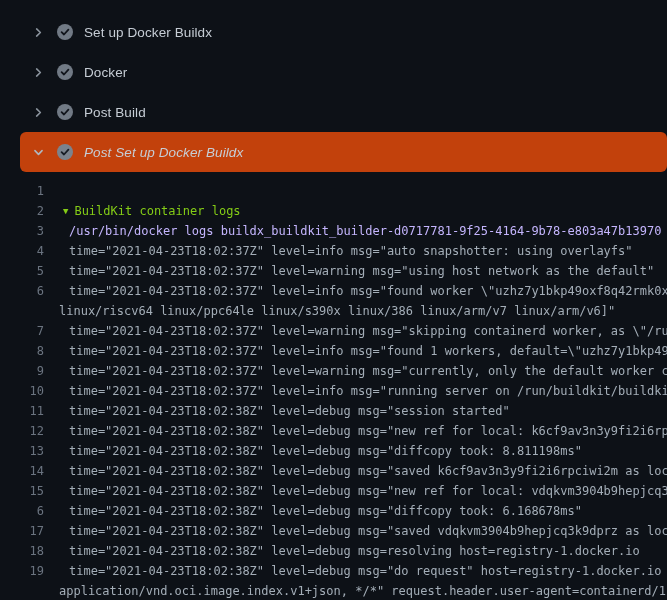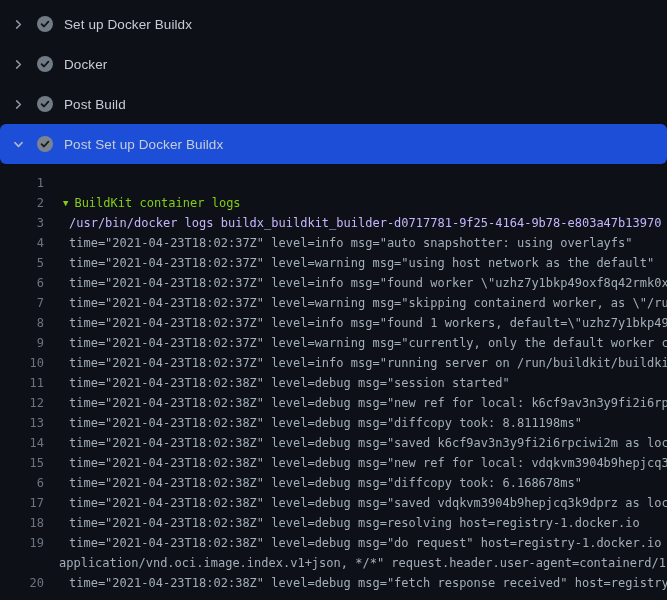--- a/index.html
+++ b/index.html
@@ -5,30 +5,31 @@
   * { margin:0; padding:0; box-sizing:border-box; }
   html,body { background:#0d1117; }
   .viewport {
     position:relative;
     width:667px; height:600px;
     overflow:hidden;
     background:#0d1117;
     font-family:"Liberation Sans", sans-serif;
   }
   
-  .steps { padding-top:4px; }
+  .steps { padding-top:12px;margin-left:20px; }
   .step-row {
     display:flex; align-items:center;
     height:40px;
     padding-left:11px;
     cursor:pointer;
   }
   .step-row.expanded {
-    background:#1d4ed8;
+    background:#c2410c;
     border-radius:6px;
+    font-style:italic;
   }
   .chev {
     width:15px; height:15px; flex:0 0 15px;
     display:flex; align-items:center; justify-content:center;
   }
   .chev svg { display:block; }
   .check {
     width:16px; height:16px; flex:0 0 16px;
     margin-left:11px;
     display:flex; align-items:center; justify-content:center;
@@ -135,20 +136,21 @@
 
   </div>
 
   <div class="log" id="log">
       <div class="log-row plain"><span class="log-num">1</span></div>
       <div class="log-row group"><span class="log-num">2</span><span class="log-text"><span class="caret">▼</span><span>BuildKit container logs</span></span></div>
       <div class="log-row cmd"><span class="log-num">3</span><span class="log-text">/usr/bin/docker logs buildx_buildkit_builder-d0717781-9f25-4164-9b78-e803a47b13970</span></div>
       <div class="log-row out"><span class="log-num">4</span><span class="log-text">time="2021-04-23T18:02:37Z" level=info msg="auto snapshotter: using overlayfs"</span></div>
       <div class="log-row out"><span class="log-num">5</span><span class="log-text">time="2021-04-23T18:02:37Z" level=warning msg="using host network as the default"</span></div>
       <div class="log-row out"><span class="log-num">6</span><span class="log-text">time="2021-04-23T18:02:37Z" level=info msg="found worker \"uzhz7y1bkp49oxf8q42rmk0xj</span></div>
+      <div class="log-row wrap"><span class="log-num"></span><span class="log-text">linux/riscv64 linux/ppc64le linux/s390x linux/386 linux/arm/v7 linux/arm/v6]"</span></div>
       <div class="log-row out"><span class="log-num">7</span><span class="log-text">time="2021-04-23T18:02:37Z" level=warning msg="skipping containerd worker, as \"/run</span></div>
       <div class="log-row out"><span class="log-num">8</span><span class="log-text">time="2021-04-23T18:02:37Z" level=info msg="found 1 workers, default=\"uzhz7y1bkp49o</span></div>
       <div class="log-row out"><span class="log-num">9</span><span class="log-text">time="2021-04-23T18:02:37Z" level=warning msg="currently, only the default worker ca</span></div>
       <div class="log-row out"><span class="log-num">10</span><span class="log-text">time="2021-04-23T18:02:37Z" level=info msg="running server on /run/buildkit/buildkitd</span></div>
       <div class="log-row out"><span class="log-num">11</span><span class="log-text">time="2021-04-23T18:02:38Z" level=debug msg="session started"</span></div>
       <div class="log-row out"><span class="log-num">12</span><span class="log-text">time="2021-04-23T18:02:38Z" level=debug msg="new ref for local: k6cf9av3n3y9fi2i6rpc</span></div>
       <div class="log-row out"><span class="log-num">13</span><span class="log-text">time="2021-04-23T18:02:38Z" level=debug msg="diffcopy took: 8.811198ms"</span></div>
       <div class="log-row out"><span class="log-num">14</span><span class="log-text">time="2021-04-23T18:02:38Z" level=debug msg="saved k6cf9av3n3y9fi2i6rpciwi2m as loca</span></div>
       <div class="log-row out"><span class="log-num">15</span><span class="log-text">time="2021-04-23T18:02:38Z" level=debug msg="new ref for local: vdqkvm3904b9hepjcq3k</span></div>
       <div class="log-row out"><span class="log-num">6</span><span class="log-text">time="2021-04-23T18:02:38Z" level=debug msg="diffcopy took: 6.168678ms"</span></div>

